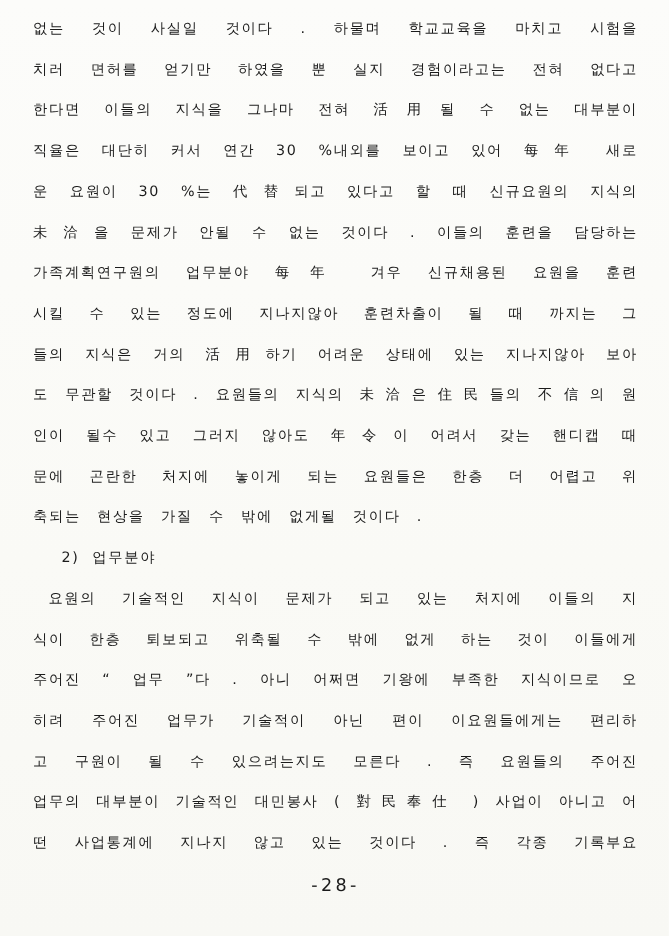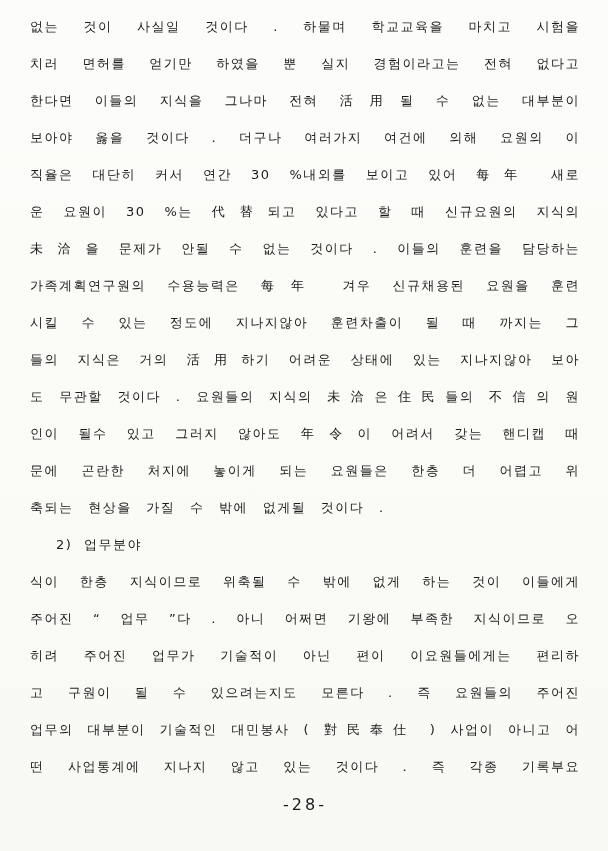--- a/index.html
+++ b/index.html
@@ -59,37 +59,37 @@
 </style>
 </head>
 <body>
 
 <div class="page">
 
   <div>
     <div class="doc-line">없는 것이 사실일 것이다 . 하물며 학교교육을 마치고 시험을</div>
     <div class="doc-line">치러 면허를 얻기만 하였을 뿐 실지 경험이라고는 전혀 없다고</div>
     <div class="doc-line">한다면 이들의 지식을 그나마 전혀 活用될 수 없는 대부분이</div>
-    <div class="doc-line">보아야 옳을 것이다 . 더구나 여러가지 여건에 의해 요원의 이</div>
     <div class="doc-line">직율은 대단히 커서 연간 30 %내외를 보이고 있어 每年 새로</div>
     <div class="doc-line">운 요원이 30 %는 代替되고 있다고 할 때 신규요원의 지식의</div>
     <div class="doc-line">未洽을 문제가 안될 수 없는 것이다 . 이들의 훈련을 담당하는</div>
-    <div class="doc-line">가족계획연구원의 수용능력은 每年 겨우 신규채용된 요원을 훈련</div>
+    <div class="doc-line">가족계획연구원의 업무분야 每年 겨우 신규채용된 요원을 훈련</div>
     <div class="doc-line">시킬 수 있는 정도에 지나지않아 훈련차출이 될 때 까지는 그</div>
     <div class="doc-line">들의 지식은 거의 活用하기 어려운 상태에 있는 지나지않아 보아</div>
     <div class="doc-line">도 무관할 것이다 . 요원들의 지식의 未洽은住民들의 不信의 원</div>
     <div class="doc-line">인이 될수 있고 그러지 않아도 年令이 어려서 갖는 핸디캡 때</div>
     <div class="doc-line">문에 곤란한 처지에 놓이게 되는 요원들은 한층 더 어렵고 위</div>
     <div class="doc-line plain">축되는 현상을 가질 수 밖에 없게될 것이다 .</div>
   </div>
 
   <div class="doc-line heading">2) 업무분야</div>
 
   <div>
-    <div class="doc-line">식이 한층 지식이므로 위축될 수 밖에 없게 하는 것이 이들에게</div>
+    <div class="doc-line indent-1">요원의 기술적인 지식이 문제가 되고 있는 처지에 이들의 지</div>
+    <div class="doc-line">식이 한층 퇴보되고 위축될 수 밖에 없게 하는 것이 이들에게</div>
     <div class="doc-line">주어진 “ 업무 ”다 . 아니 어쩌면 기왕에 부족한 지식이므로 오</div>
     <div class="doc-line">히려 주어진 업무가 기술적이 아닌 편이 이요원들에게는 편리하</div>
     <div class="doc-line">고 구원이 될 수 있으려는지도 모른다 . 즉 요원들의 주어진</div>
     <div class="doc-line">업무의 대부분이 기술적인 대민봉사 ( 對民奉仕 ) 사업이 아니고 어</div>
     <div class="doc-line">떤 사업통계에 지나지 않고 있는 것이다 . 즉 각종 기록부요</div>
   </div>
 
   <div class="footer">-28-</div>
 
 </div>

